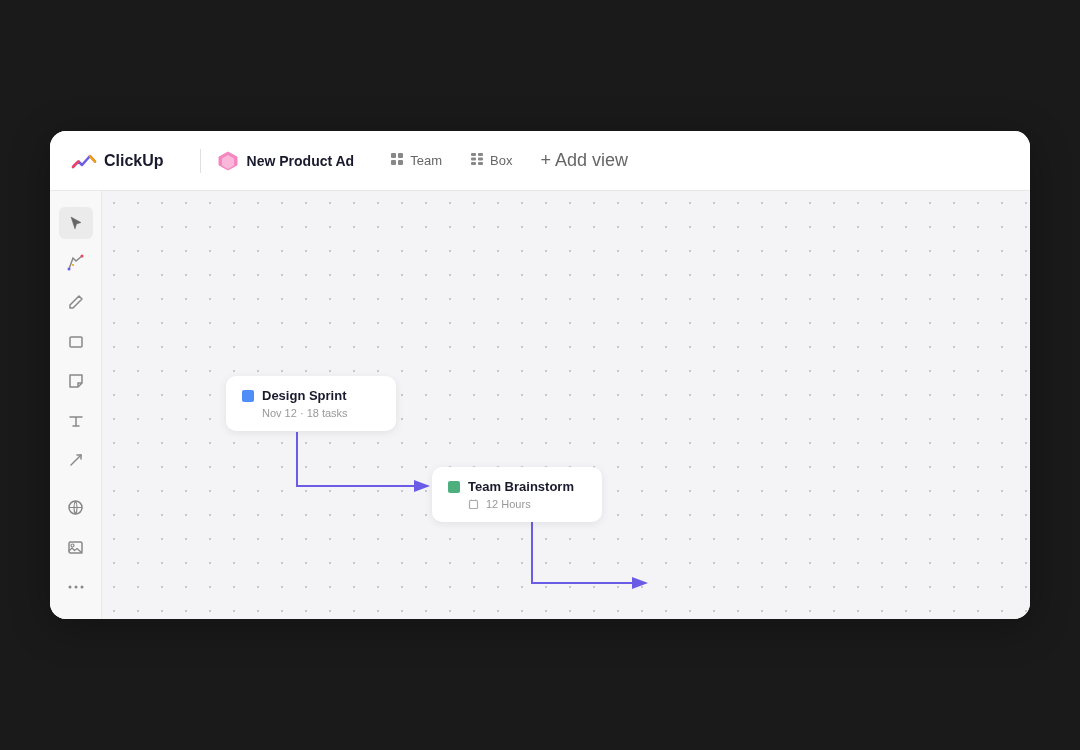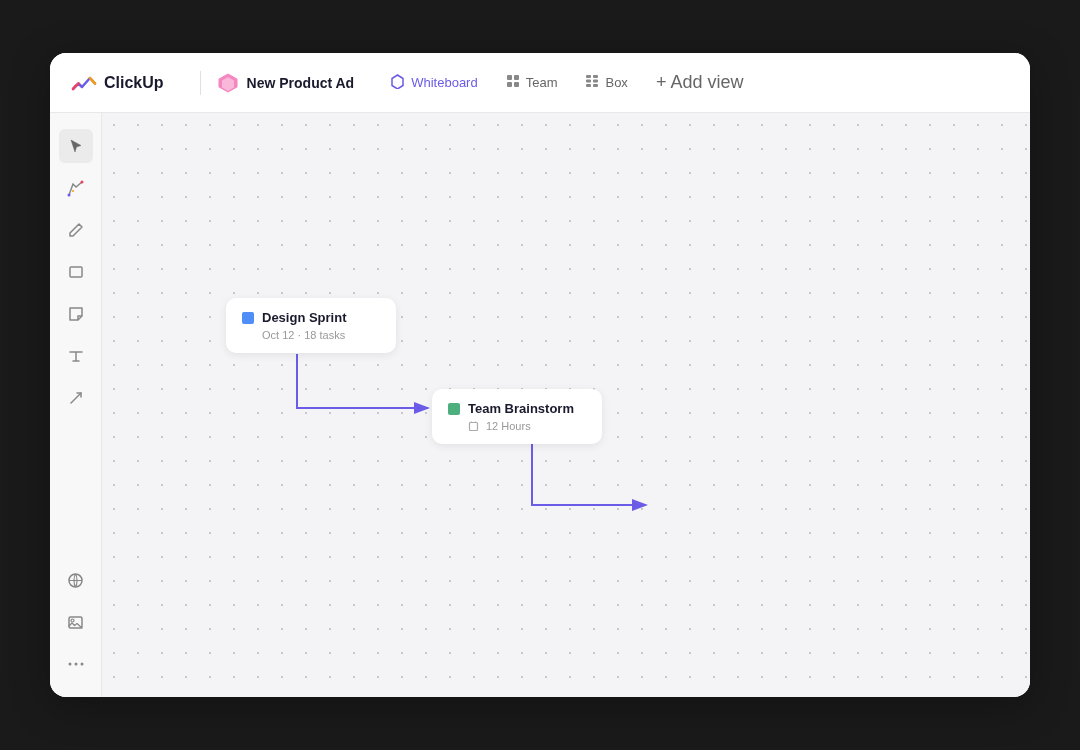--- a/index.html
+++ b/index.html
@@ -7,21 +7,21 @@
       background: #1a1a1a;
       display: flex;
       align-items: center;
       justify-content: center;
       width: 1080px;
       height: 750px;
       font-family: -apple-system, BlinkMacSystemFont, 'Segoe UI', sans-serif;
     }
     .app-window {
       width: 980px;
-      height: 644px;
+      height: 488px;
       background: #ffffff;
       border-radius: 16px;
       overflow: hidden;
       display: flex;
       flex-direction: column;
       box-shadow: 0 8px 40px rgba(0,0,0,0.3);
     }
     
     .header {
       display: flex;
@@ -210,28 +210,20 @@
     <div class="header-divider"></div>
 
     <svg class="project-icon" viewBox="0 0 22 22" fill="none" xmlns="http://www.w3.org/2000/svg">
       <polygon points="11,2 20,7 20,15 11,20 2,15 2,7" fill="#f472b6" stroke="#f472b6" stroke-width="1" opacity="0.85"></polygon>
       <polygon points="11,5 17,8.5 17,15.5 11,19 5,15.5 5,8.5" fill="#ffffff" opacity="0.4"></polygon>
     </svg>
 
     <span class="project-title">New Product Ad</span>
 
     <div class="nav-tabs">
-      <div class="nav-tab active">
-        <span class="nav-tab-icon">
-          <svg width="15" height="15" viewBox="0 0 15 15" fill="none">
-            <polygon points="7.5,1 13,4.5 13,11.5 7.5,15 2,11.5 2,4.5" stroke="#6b5ce7" stroke-width="1.5" fill="none"></polygon>
-          </svg>
-        </span>
-        <span>Whiteboard</span>
-      </div>
       <div class="nav-tab">
         <span class="nav-tab-icon">
           <svg width="14" height="14" viewBox="0 0 14 14" fill="none">
             <rect x="1" y="1" width="5" height="5" rx="1" fill="#888"></rect>
             <rect x="8" y="1" width="5" height="5" rx="1" fill="#888"></rect>
             <rect x="1" y="8" width="5" height="5" rx="1" fill="#888"></rect>
             <rect x="8" y="8" width="5" height="5" rx="1" fill="#888"></rect>
           </svg>
         </span>
         <span>Team</span>
@@ -334,21 +326,21 @@
 
         <path class="connector-path" d="M 430 324 L 430 392 L 544 392"></path>
       </svg>
 
       <div class="card" style="left: 124px; top: 185px; min-width: 170px;">
         <div class="card-header">
           <div class="card-dot blue"></div>
           <span class="card-title">Design Sprint</span>
         </div>
         <div class="card-meta">
-          <span>Oct 12  ·  18 tasks</span>
+          <span>Nov 12  ·  18 tasks</span>
         </div>
       </div>
 
       <div class="card" style="left: 330px; top: 276px; min-width: 170px;">
         <div class="card-header">
           <div class="card-dot green"></div>
           <span class="card-title">Team Brainstorm</span>
         </div>
         <div class="card-meta">
           <svg width="11" height="11" viewBox="0 0 11 11" fill="none" style="margin-right:3px; flex-shrink:0;">

